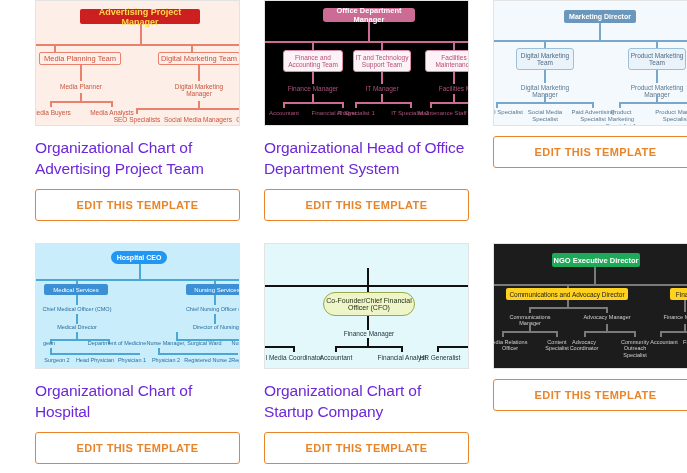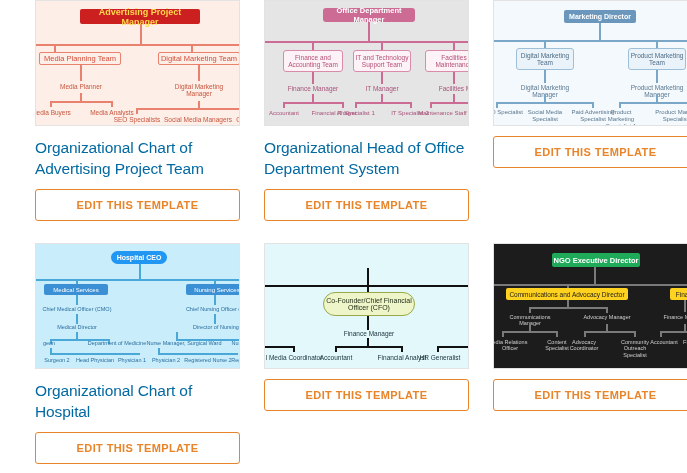--- a/index.html
+++ b/index.html
@@ -24,21 +24,21 @@
     position:relative;
     width:205px;height:126px;
     border:1px solid #e3e3e3;
     box-sizing:border-box;
     overflow:hidden;
   }
   .chart{position:absolute;left:0;top:0;width:205px;height:126px;}
   .card-title{
     font-size:15.5px;
     line-height:21px;
-    color:#0369a1;
+    color:#6d28d9;
     margin-top:11px;
     width:205px;
     letter-spacing:-0.1px;
   }
   .edit-btn{
     margin-top:10px;
     width:205px;height:32px;
     box-sizing:border-box;
     border:1.5px solid #e8852a;
     border-radius:3px;
@@ -89,21 +89,21 @@
         <div class="lbl" style="left:128px;top:115px;width:68px;color:#c8563f;font-size:6.5px">Social Media Managers</div>
         <div class="lbl" style="left:192px;top:115px;width:30px;color:#c8563f;font-size:6.5px">Cont</div>
       </div>
     </div>
     <div class="card-title">Organizational Chart of Advertising Project Team</div>
     <div class="edit-btn">EDIT THIS TEMPLATE</div>
   </div>
 
   <div class="card">
     <div class="thumb">
-      <div class="chart" style="background:#e5e5e5">
+      <div class="chart" style="background:#000000">
         <div class="node" style="left:58px;top:7px;width:92px;height:14px;background:#cc6b94;border-radius:3px;color:#fff;font-size:7.5px;font-weight:bold">Office Department Manager</div>
         <div class="ln" style="left:103px;top:21px;width:1.5px;height:20px;background:#cc6b94"></div>
         <div class="ln" style="left:0px;top:40px;width:205px;height:1.5px;background:#cc6b94"></div>
         <div class="ln" style="left:47px;top:40px;width:1.5px;height:10px;background:#cc6b94"></div>
         <div class="ln" style="left:116px;top:40px;width:1.5px;height:10px;background:#cc6b94"></div>
         <div class="ln" style="left:188px;top:40px;width:1.5px;height:10px;background:#cc6b94"></div>
         <div class="node" style="left:18px;top:49px;width:60px;height:22px;border:1px solid #d98bac;border-radius:3px;background:#fdf2f6;color:#b55179;font-size:6.5px;padding:1px">Finance and Accounting Team</div>
         <div class="node" style="left:88px;top:49px;width:58px;height:22px;border:1px solid #d98bac;border-radius:3px;background:#fdf2f6;color:#b55179;font-size:6.5px;padding:1px">IT and Technology Support Team</div>
         <div class="node" style="left:160px;top:49px;width:58px;height:22px;border:1px solid #d98bac;border-radius:3px;background:#fdf2f6;color:#b55179;font-size:6.5px;padding:1px">Facilities Maintenance</div>
         <div class="ln" style="left:47px;top:71px;width:1.5px;height:12px;background:#cc6b94"></div>
@@ -226,20 +226,21 @@
         <div class="ln" style="left:0px;top:102px;width:30px;height:2px;background:#111"></div>
         <div class="ln" style="left:28px;top:102px;width:2px;height:6px;background:#111"></div>
         <div class="ln" style="left:172px;top:102px;width:33px;height:2px;background:#111"></div>
         <div class="ln" style="left:172px;top:102px;width:2px;height:6px;background:#111"></div>
         <div class="lbl" style="left:-2px;top:110px;width:62px;color:#18313a;font-size:6.5px">l Media Coordinator</div>
         <div class="lbl" style="left:46px;top:110px;width:50px;color:#18313a;font-size:6.5px">Accountant</div>
         <div class="lbl" style="left:108px;top:110px;width:58px;color:#18313a;font-size:6.5px">Financial Analyst</div>
         <div class="lbl" style="left:150px;top:110px;width:50px;color:#18313a;font-size:6.5px">HR Generalist</div>
       </div>
     </div>
+    <div class="card-title">Organizational Chart of Startup Company</div>
     <div class="edit-btn">EDIT THIS TEMPLATE</div>
   </div>
 
   <div class="card row2">
     <div class="thumb">
       <div class="chart" style="background:#1c1c1c">
         <div class="node" style="left:58px;top:9px;width:88px;height:14px;background:#1faa5a;border-radius:2px;color:#fff;font-size:7.5px;font-weight:bold">NGO Executive Director</div>
         <div class="ln" style="left:100px;top:23px;width:1.5px;height:18px;background:#7a7a7a"></div>
         <div class="ln" style="left:0px;top:40px;width:205px;height:1.5px;background:#7a7a7a"></div>
         <div class="ln" style="left:73px;top:40px;width:1.5px;height:6px;background:#7a7a7a"></div>

